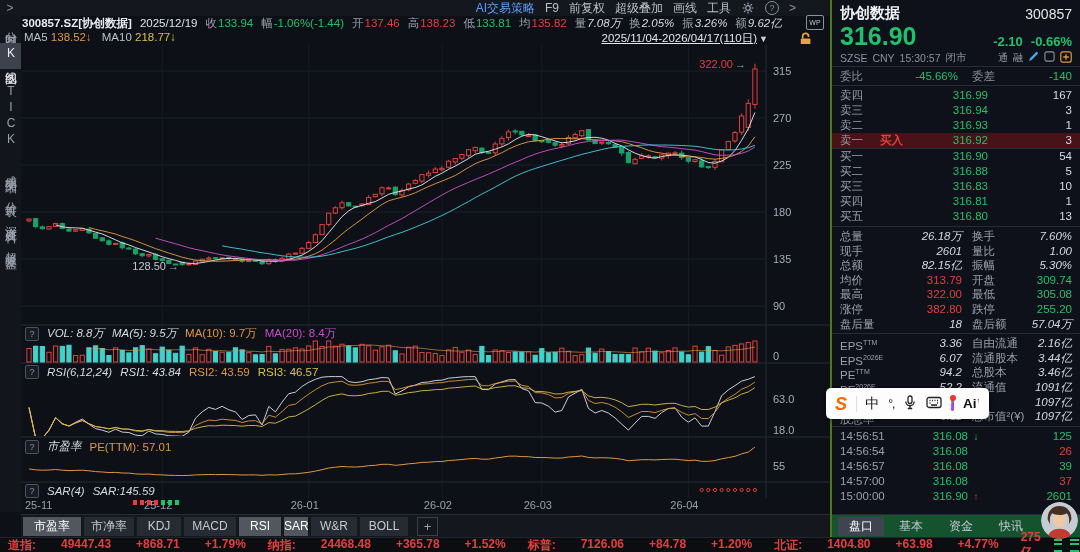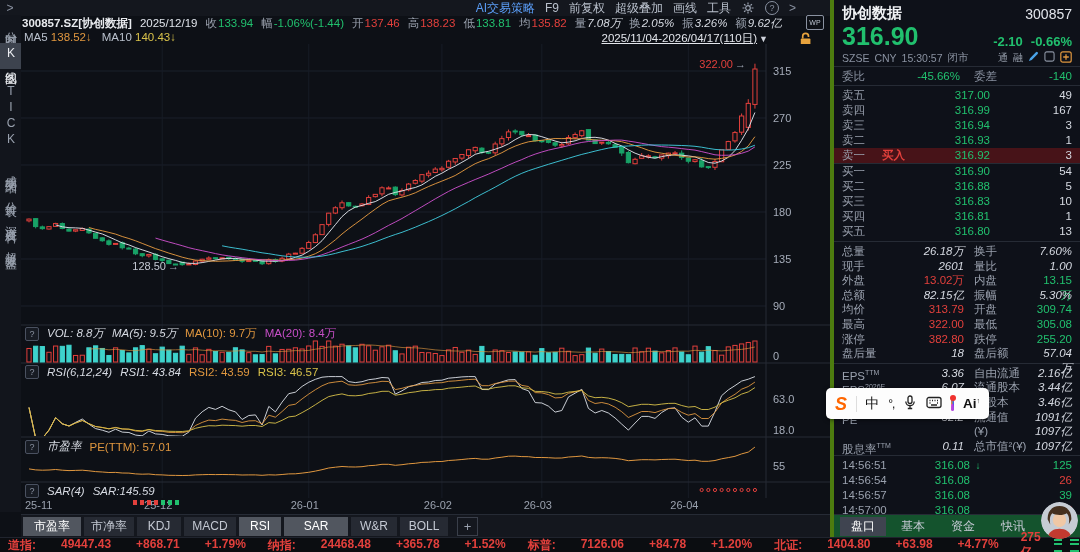--- a/index.html
+++ b/index.html
@@ -52,21 +52,21 @@
   #axis-marks{position:absolute;left:112px;top:455px;height:6px;display:flex;gap:3px;align-items:center;}
   #axis-marks i{display:block;width:4px;height:5px;}
   #indicator-tabs{position:absolute;left:0;top:470px;width:809px;height:23px;background:#14171e;
     border-top:1px solid #262b35;display:flex;align-items:center;gap:3px;padding-left:2px;box-sizing:border-box;}
   .itab{height:19px;line-height:19px;text-align:center;background:#262a33;color:#c3c8d2;font-size:12px;}
   .itab.sel{background:#51565f;color:#fff;}
   #itab-plus{width:19px;height:17px;border:1px solid #3a3f4a;color:#9aa1ae;text-align:center;line-height:17px;
     margin-left:6px;font-size:13px;}
   
   #right-panel{position:absolute;left:830px;top:0;width:250px;height:537px;background:#0e1119;
-    border-left:4px solid #4d7c0f;box-sizing:border-box;font-size:11.5px;}
+    border-left:2px solid #4d7c0f;box-sizing:border-box;font-size:11.5px;}
   #rp-header{display:flex;justify-content:space-between;align-items:center;padding:4px 8px 0 8px;}
   #stock-name{font-size:15px;font-weight:bold;color:#f0f2f5;}
   #stock-code{font-size:14px;color:#e3e6ec;}
   #rp-price-row{display:flex;align-items:flex-end;padding:0 8px;height:26px;}
   #last-price{font-size:25px;font-weight:bold;line-height:26px;}
   #rp-change{margin-left:auto;font-size:13px;font-weight:bold;display:flex;gap:8px;}
   #rp-exch{display:flex;align-items:center;gap:5px;padding:2px 8px 0 8px;color:#8a92a1;font-size:10.5px;height:13px;}
   #rp-exch .icons{margin-left:auto;display:flex;gap:5px;align-items:center;}
   .badge{font-size:10px;color:#98a0ad;}
   .sep{border-top:1px solid #262b35;margin:2px 0;}
@@ -150,21 +150,21 @@
         <span class="ifield"><span class="lbl">量</span><span class="val c-white">7.08万</span></span>
         <span class="ifield"><span class="lbl">换</span><span class="val c-white">2.05%</span></span>
         <span class="ifield"><span class="lbl">振</span><span class="val c-white">3.26%</span></span>
         <span class="ifield"><span class="lbl">额</span><span class="val c-white">9.62亿</span></span>
       </div>
   </div>
   <div id="wp-badge">WP</div>
 
   <div id="ma-legend">
       <span><span class="malbl">MA5 </span><span class="c-orange">138.52↓</span></span>
-      <span><span class="malbl">MA10 </span><span class="c-yellow">140.43↓</span></span>
+      <span><span class="malbl">MA10 </span><span class="c-yellow">218.77↓</span></span>
     </div>
   <div id="range-row">
     <span id="range-text">2025/11/04-2026/04/17(110日)</span><span id="range-caret">▼</span>
   </div>
   <span id="lock-icon">
     <svg width="15" height="15" viewBox="0 0 14 14">
         <path d="M4.4 6V4a2.7 2.7 0 0 1 5.4 0v.7" fill="none" stroke="#e8a33d" stroke-width="1.6"></path>
         <rect x="2.6" y="6" width="9" height="6.4" rx="1" fill="#e8a33d"></rect>
       </svg>
   </span>
@@ -608,21 +608,21 @@
         <i style="background:#21c06e"></i>
         <i style="background:#21c06e"></i>
       <i style="background:#21c06e"></i>
     </div>
     <div id="indicator-tabs">
         <div class="itab sel" style="width: 58px;">市盈率</div>
         <div class="itab" style="width: 50px;">市净率</div>
         <div class="itab" style="width: 44px;">KDJ</div>
         <div class="itab" style="width: 52px;">MACD</div>
         <div class="itab sel" style="width: 42px;">RSI</div>
-        <div class="itab sel" style="width: 64px;">SAR</div>
+        <div class="itab sel" style="width: 24px;">SAR</div>
         <div class="itab" style="width: 46px;">W&amp;R</div>
         <div class="itab" style="width: 48px;">BOLL</div>
         <div id="itab-plus">+</div>
       </div>
   </div>
 
   <div id="right-panel">
     <div id="rp-header">
       <span id="stock-name">协创数据</span>
       <span id="stock-code">300857</span>
@@ -658,26 +658,20 @@
     <div id="weibi-row">
       <span class="c-dim">委比</span>
       <span class="r c-green">-45.66%</span>
       <span></span>
       <span class="c-dim">委差</span>
       <span class="r c-green">-140</span>
     </div>
     <div class="sep"></div>
     <div id="asks">
         <div class="obrow">
-          <span class="l">卖五</span>
-          <span class="act"></span>
-          <span class="p c-green">317.00</span>
-          <span class="n">49</span>
-        </div>
-        <div class="obrow">
           <span class="l">卖四</span>
           <span class="act"></span>
           <span class="p c-green">316.99</span>
           <span class="n">167</span>
         </div>
         <div class="obrow">
           <span class="l">卖三</span>
           <span class="act"></span>
           <span class="p c-green">316.94</span>
           <span class="n">3</span>
@@ -736,27 +730,20 @@
           <span></span>
           <span class="lbl">换手</span>
           <span class="val c-white">7.60%</span>
         </div>
         <div class="strow">
           <span class="lbl">现手</span>
           <span class="val c-white">2601</span>
           <span></span>
           <span class="lbl">量比</span>
           <span class="val c-white">1.00</span>
-        </div>
-        <div class="strow">
-          <span class="lbl">外盘</span>
-          <span class="val c-red">13.02万</span>
-          <span></span>
-          <span class="lbl">内盘</span>
-          <span class="val c-green">13.15万</span>
         </div>
         <div class="strow">
           <span class="lbl">总额</span>
           <span class="val c-white">82.15亿</span>
           <span></span>
           <span class="lbl">振幅</span>
           <span class="val c-white">5.30%</span>
         </div>
         <div class="strow">
           <span class="lbl">均价</span>

